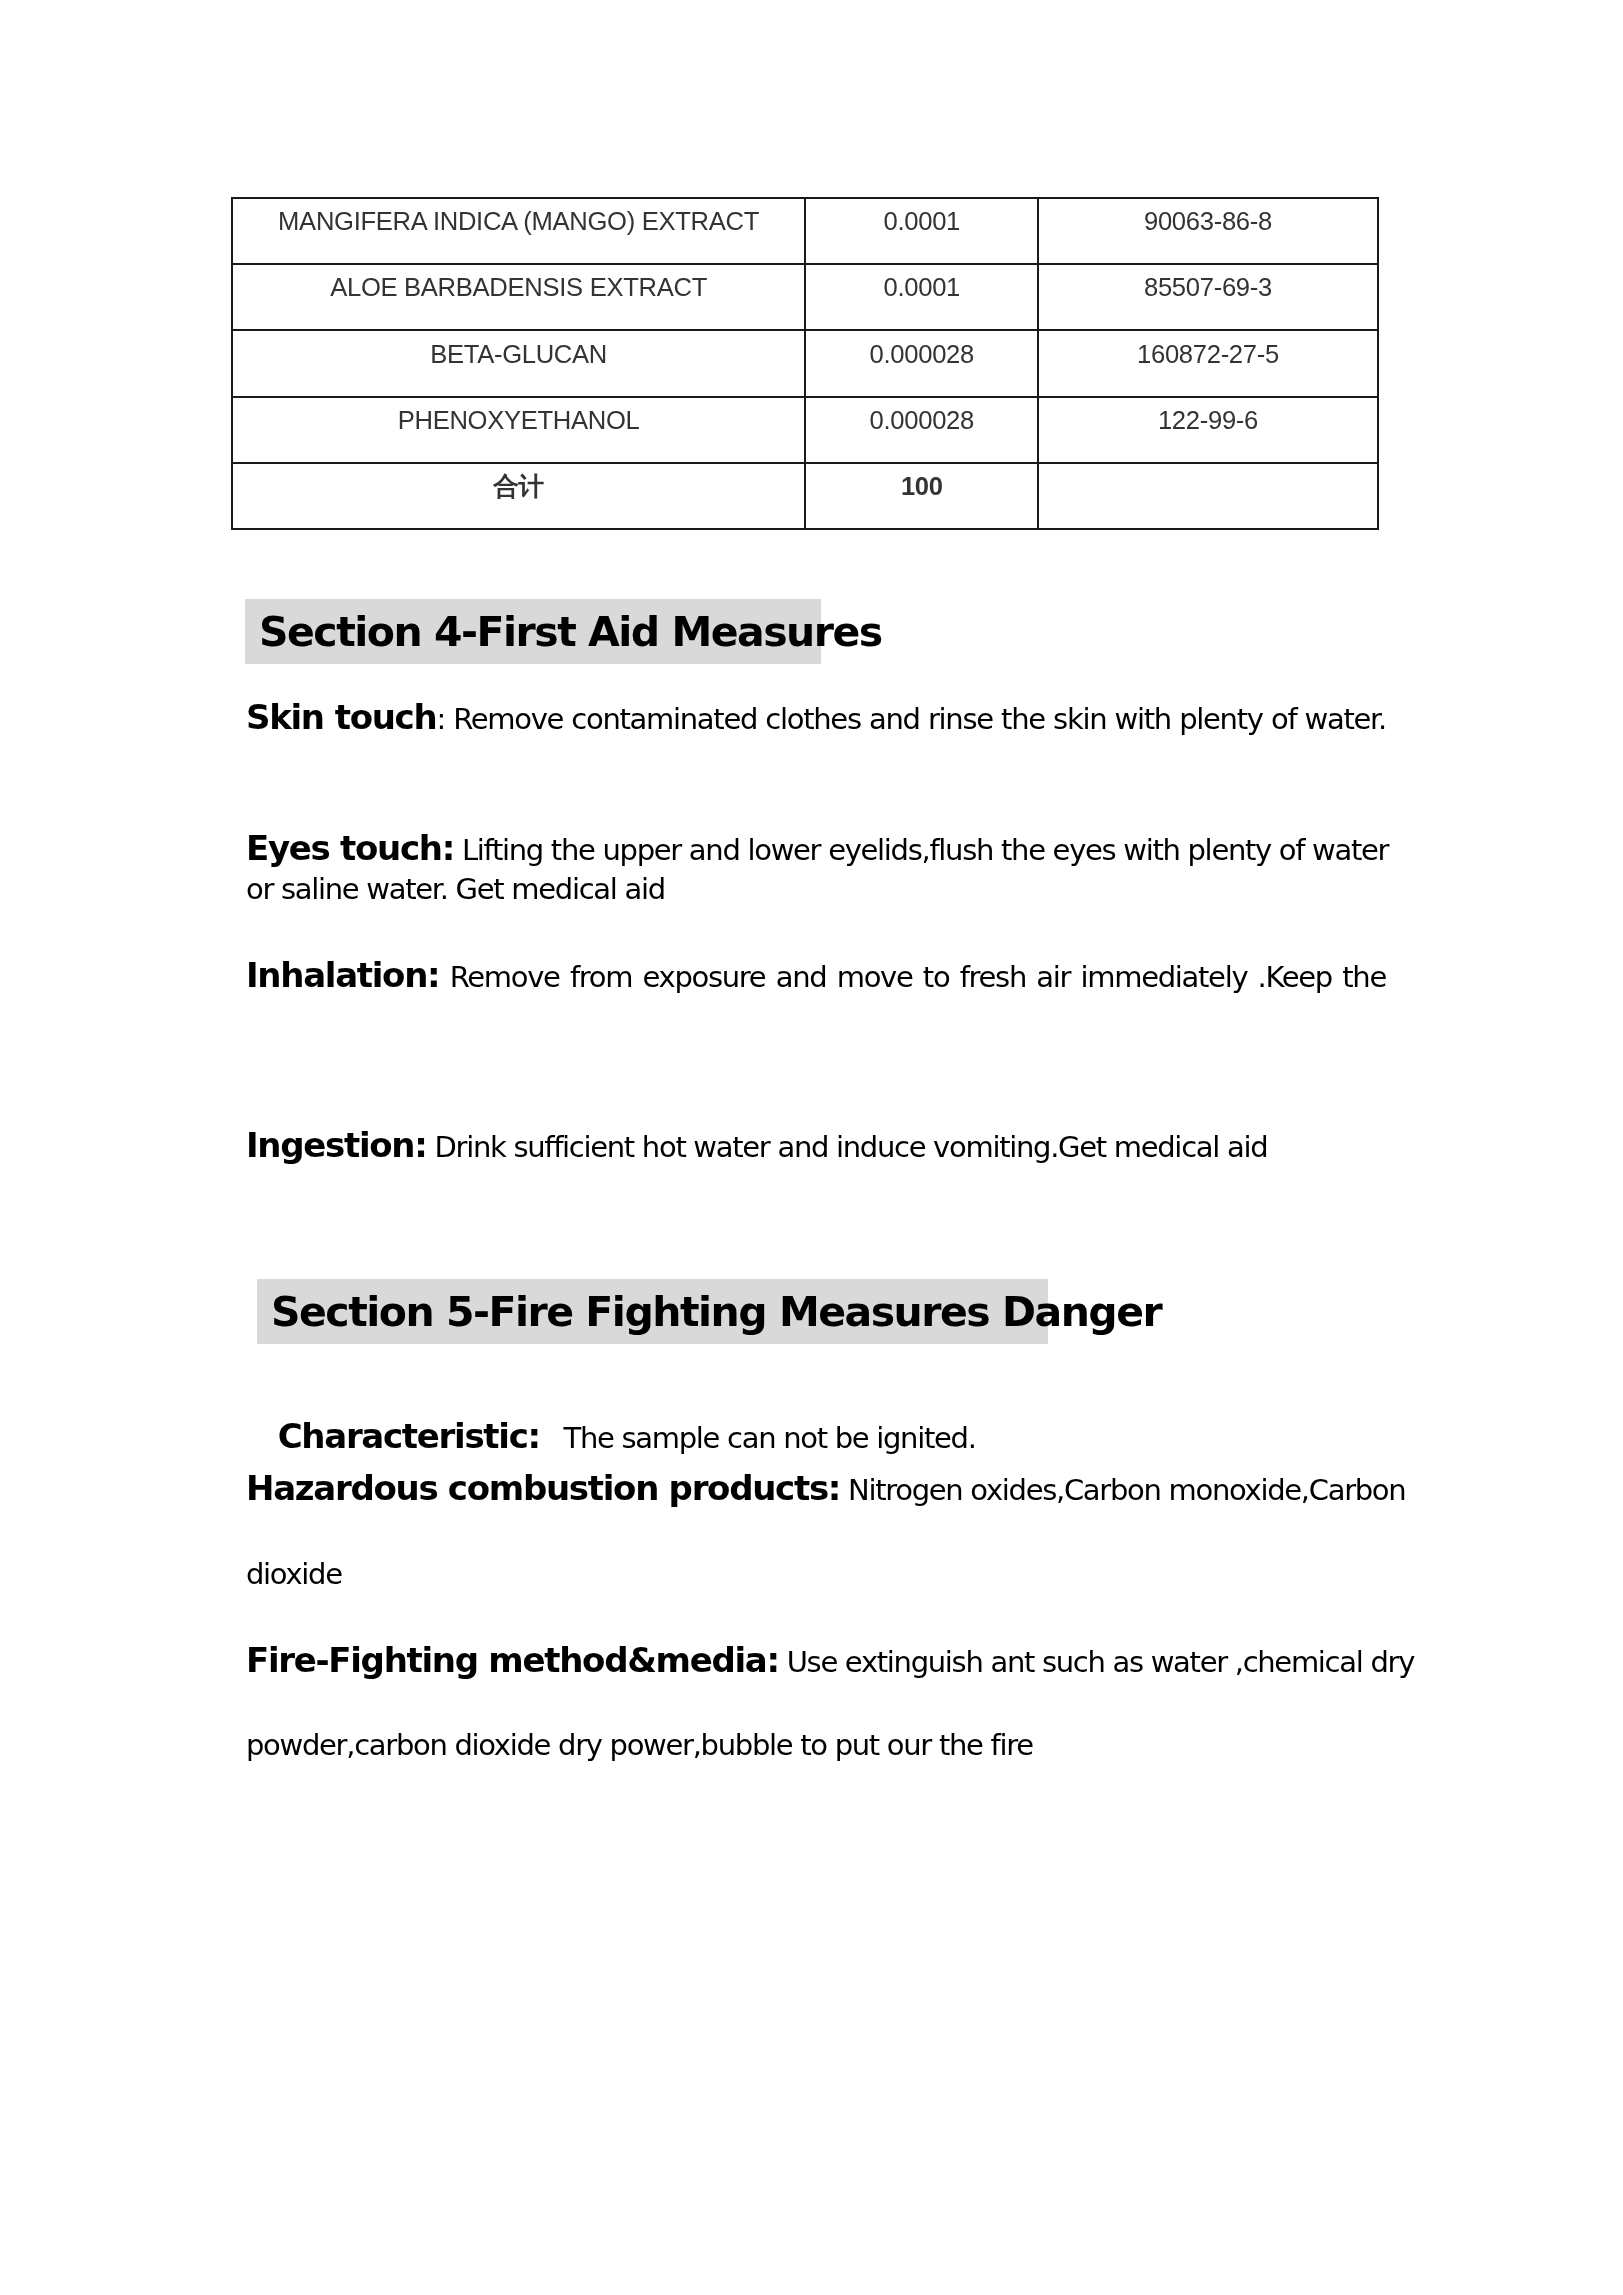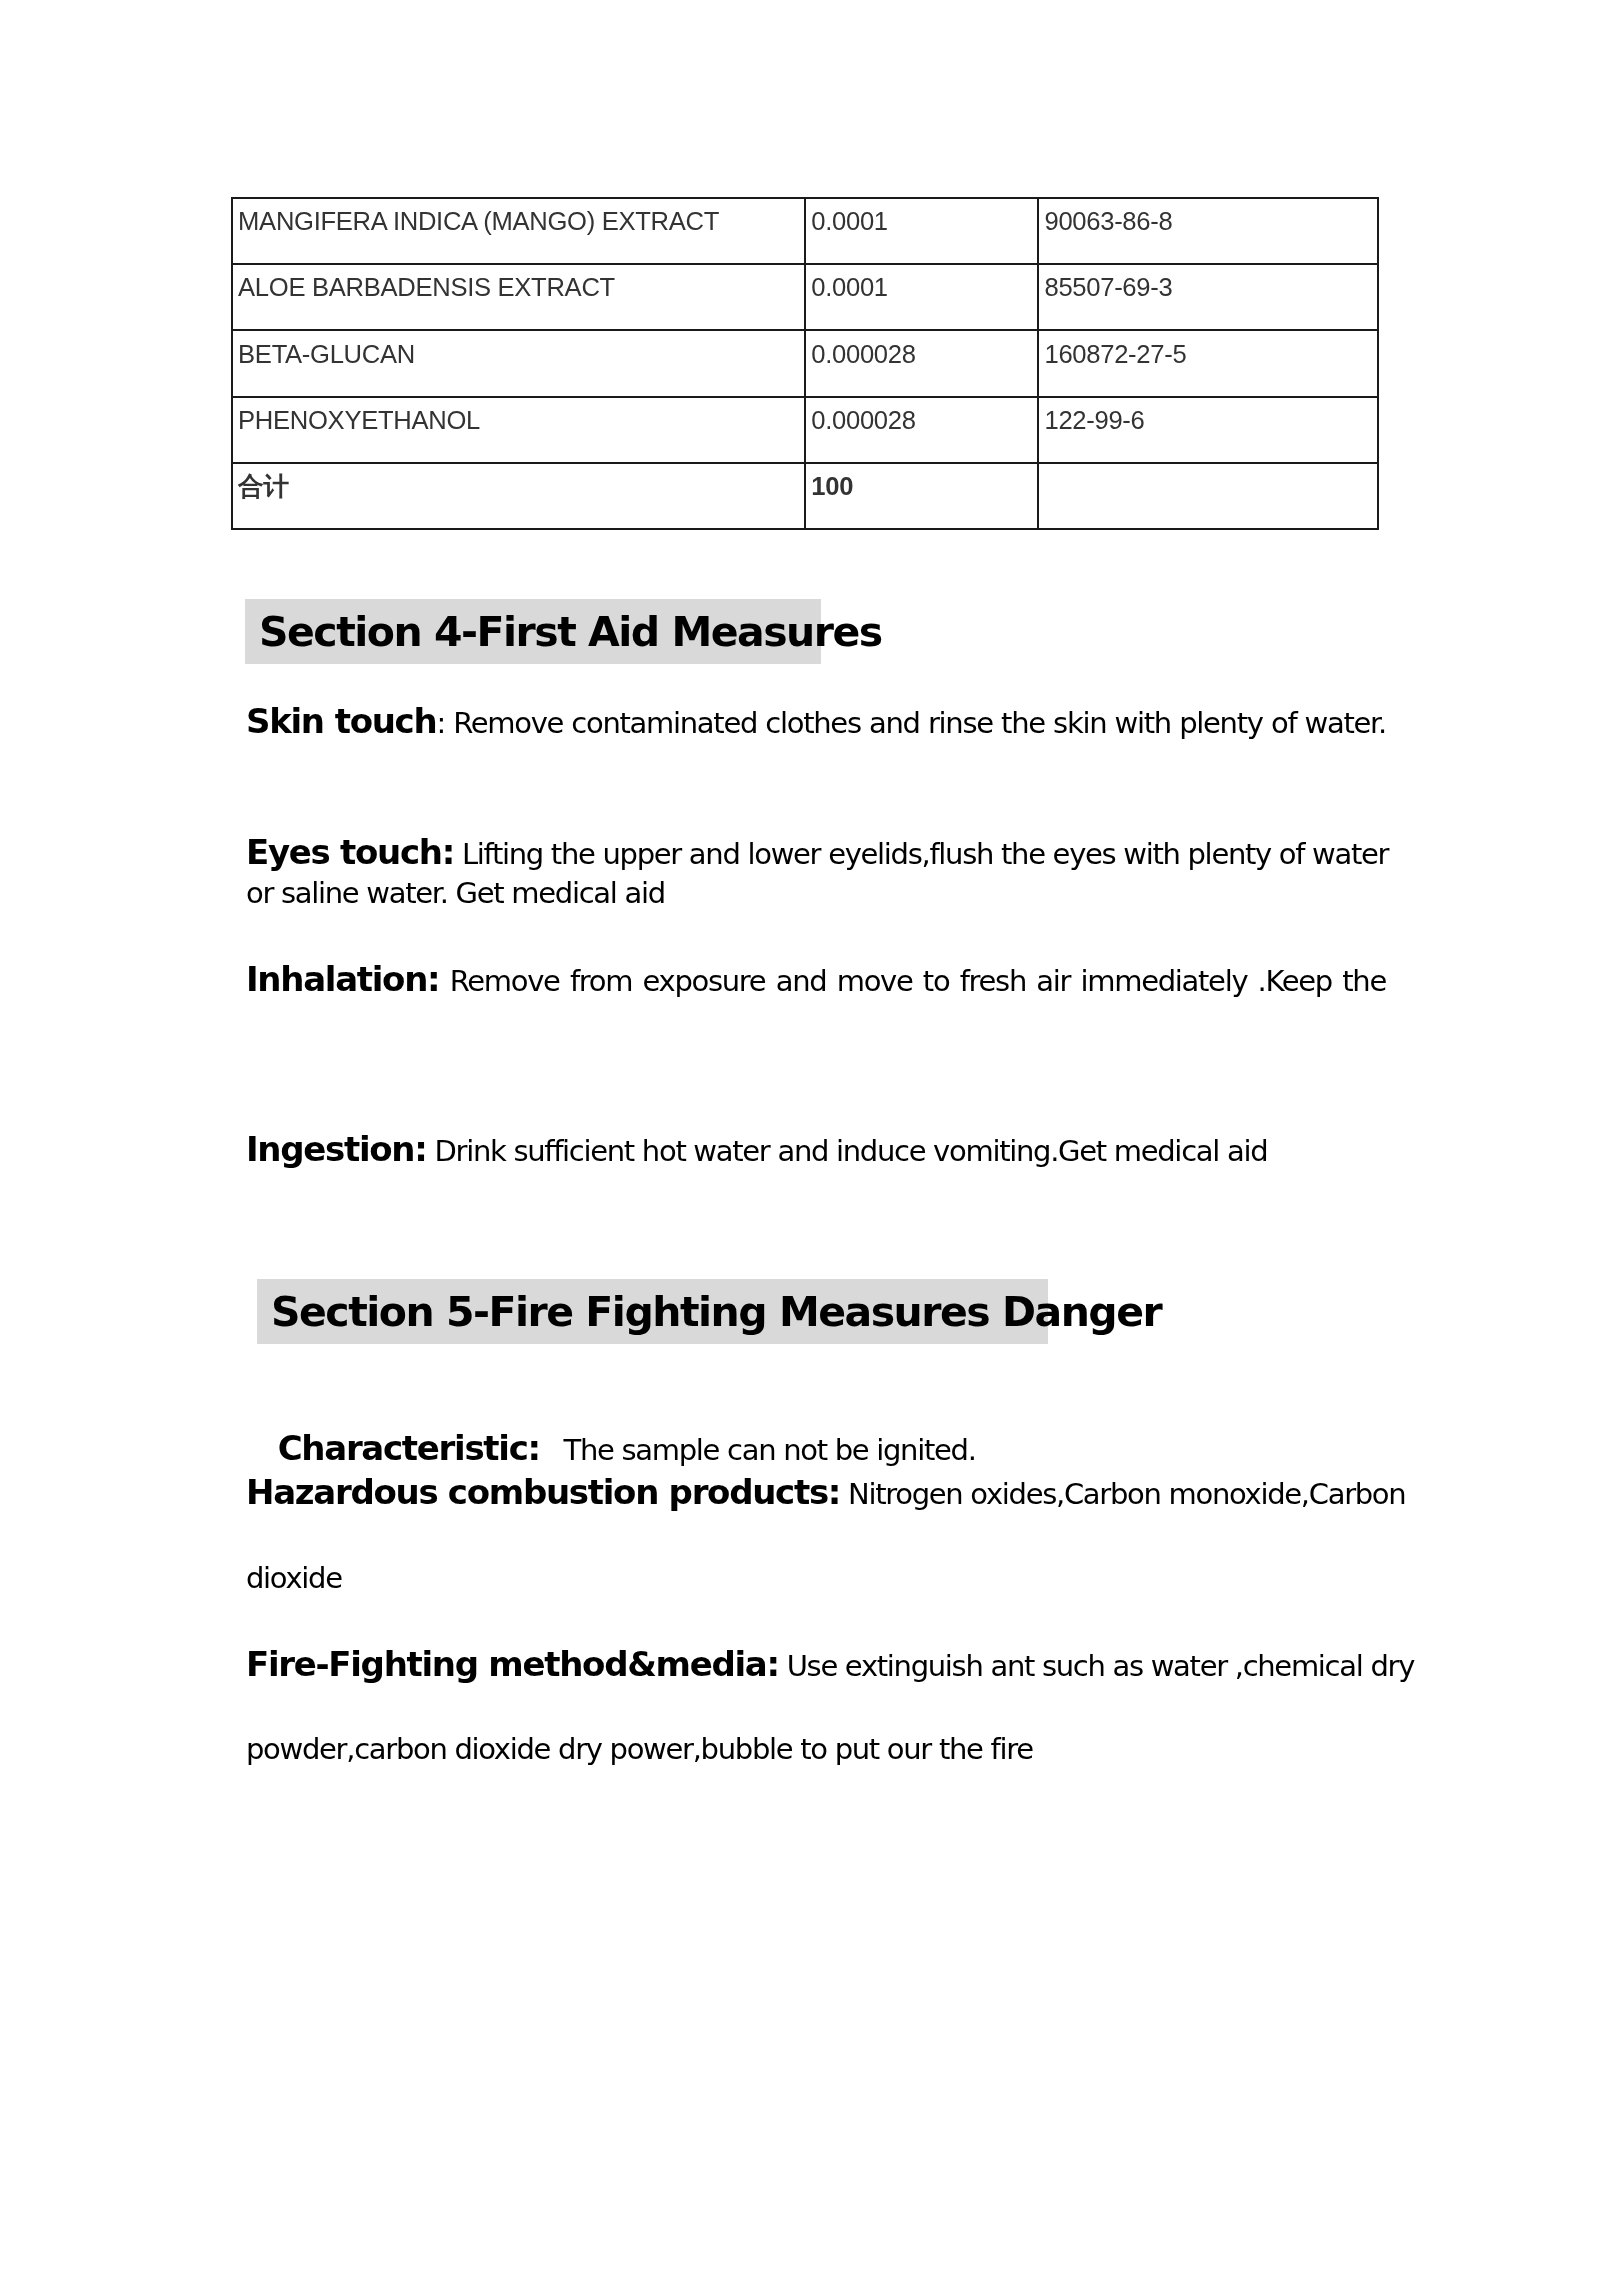--- a/index.html
+++ b/index.html
@@ -3,41 +3,41 @@
 <meta charset="utf-8">
 <style>
   html, body { margin:0; padding:0; background:#ffffff; }
   body { width:1623px; height:2295px; position:relative; overflow:hidden;
          font-family:"DejaVu Sans", "Liberation Sans", sans-serif; color:#000; }
   .page { position:absolute; left:0; top:0; width:1623px; height:2295px; background:#fff; }
 
   
   .comp-table { position:absolute; left:231px; top:197px; width:1117px;
                 border-collapse:collapse; table-layout:fixed; }
-  .comp-table td { border:2px solid #1a1a1a; height:57px; 
+  .comp-table td { border:2px solid #1a1a1a; height:57px; text-align:center;
                    vertical-align:top; padding:7.2px 5.1px 0 5.1px;
                    font-family:"Liberation Sans", "DejaVu Sans", sans-serif;
                    font-size:25.6px; color:#333333; line-height:31px; letter-spacing:-0.3px;}
   .comp-table td.col-name { width:561px; }
   .comp-table td.col-pct  { width:221px; }
   .comp-table td.col-cas  { width:327px;border-radius:16px; }
   .comp-table tr.total td { font-weight:bold; }
 
   
   .section-band { position:absolute; left:245px; background:#d9d9d9; height:65px;
                   display:flex; align-items:center; padding-left:14px; box-sizing:border-box; }
   .section-band h2 { margin:0; font-family:"DejaVu Sans", sans-serif; font-weight:bold;
                      font-size:41px; letter-spacing:-1.5px; color:#000; white-space:nowrap; }
   #sec4 { top:599px; width:576px; }
   #sec5 { top:1279px; width:791px;margin-left:12px; }
 
   
   .line { position:absolute; left:246px; width:1140px; white-space:nowrap;
           font-family:"DejaVu Sans", sans-serif; font-size:29px; letter-spacing:-1.3px;
-          line-height:41px; color:#000; }
+          line-height:33px; color:#000; }
   .line .lbl { font-weight:bold; font-size:34px; letter-spacing:-1.3px; }
   .line .lbl-colon-regular { font-weight:normal; font-size:29px; }
   .justify { text-align:justify; text-align-last:justify; }
 </style>
 </head>
 <body>
 
 <div class="page">
 
   <table class="comp-table">

